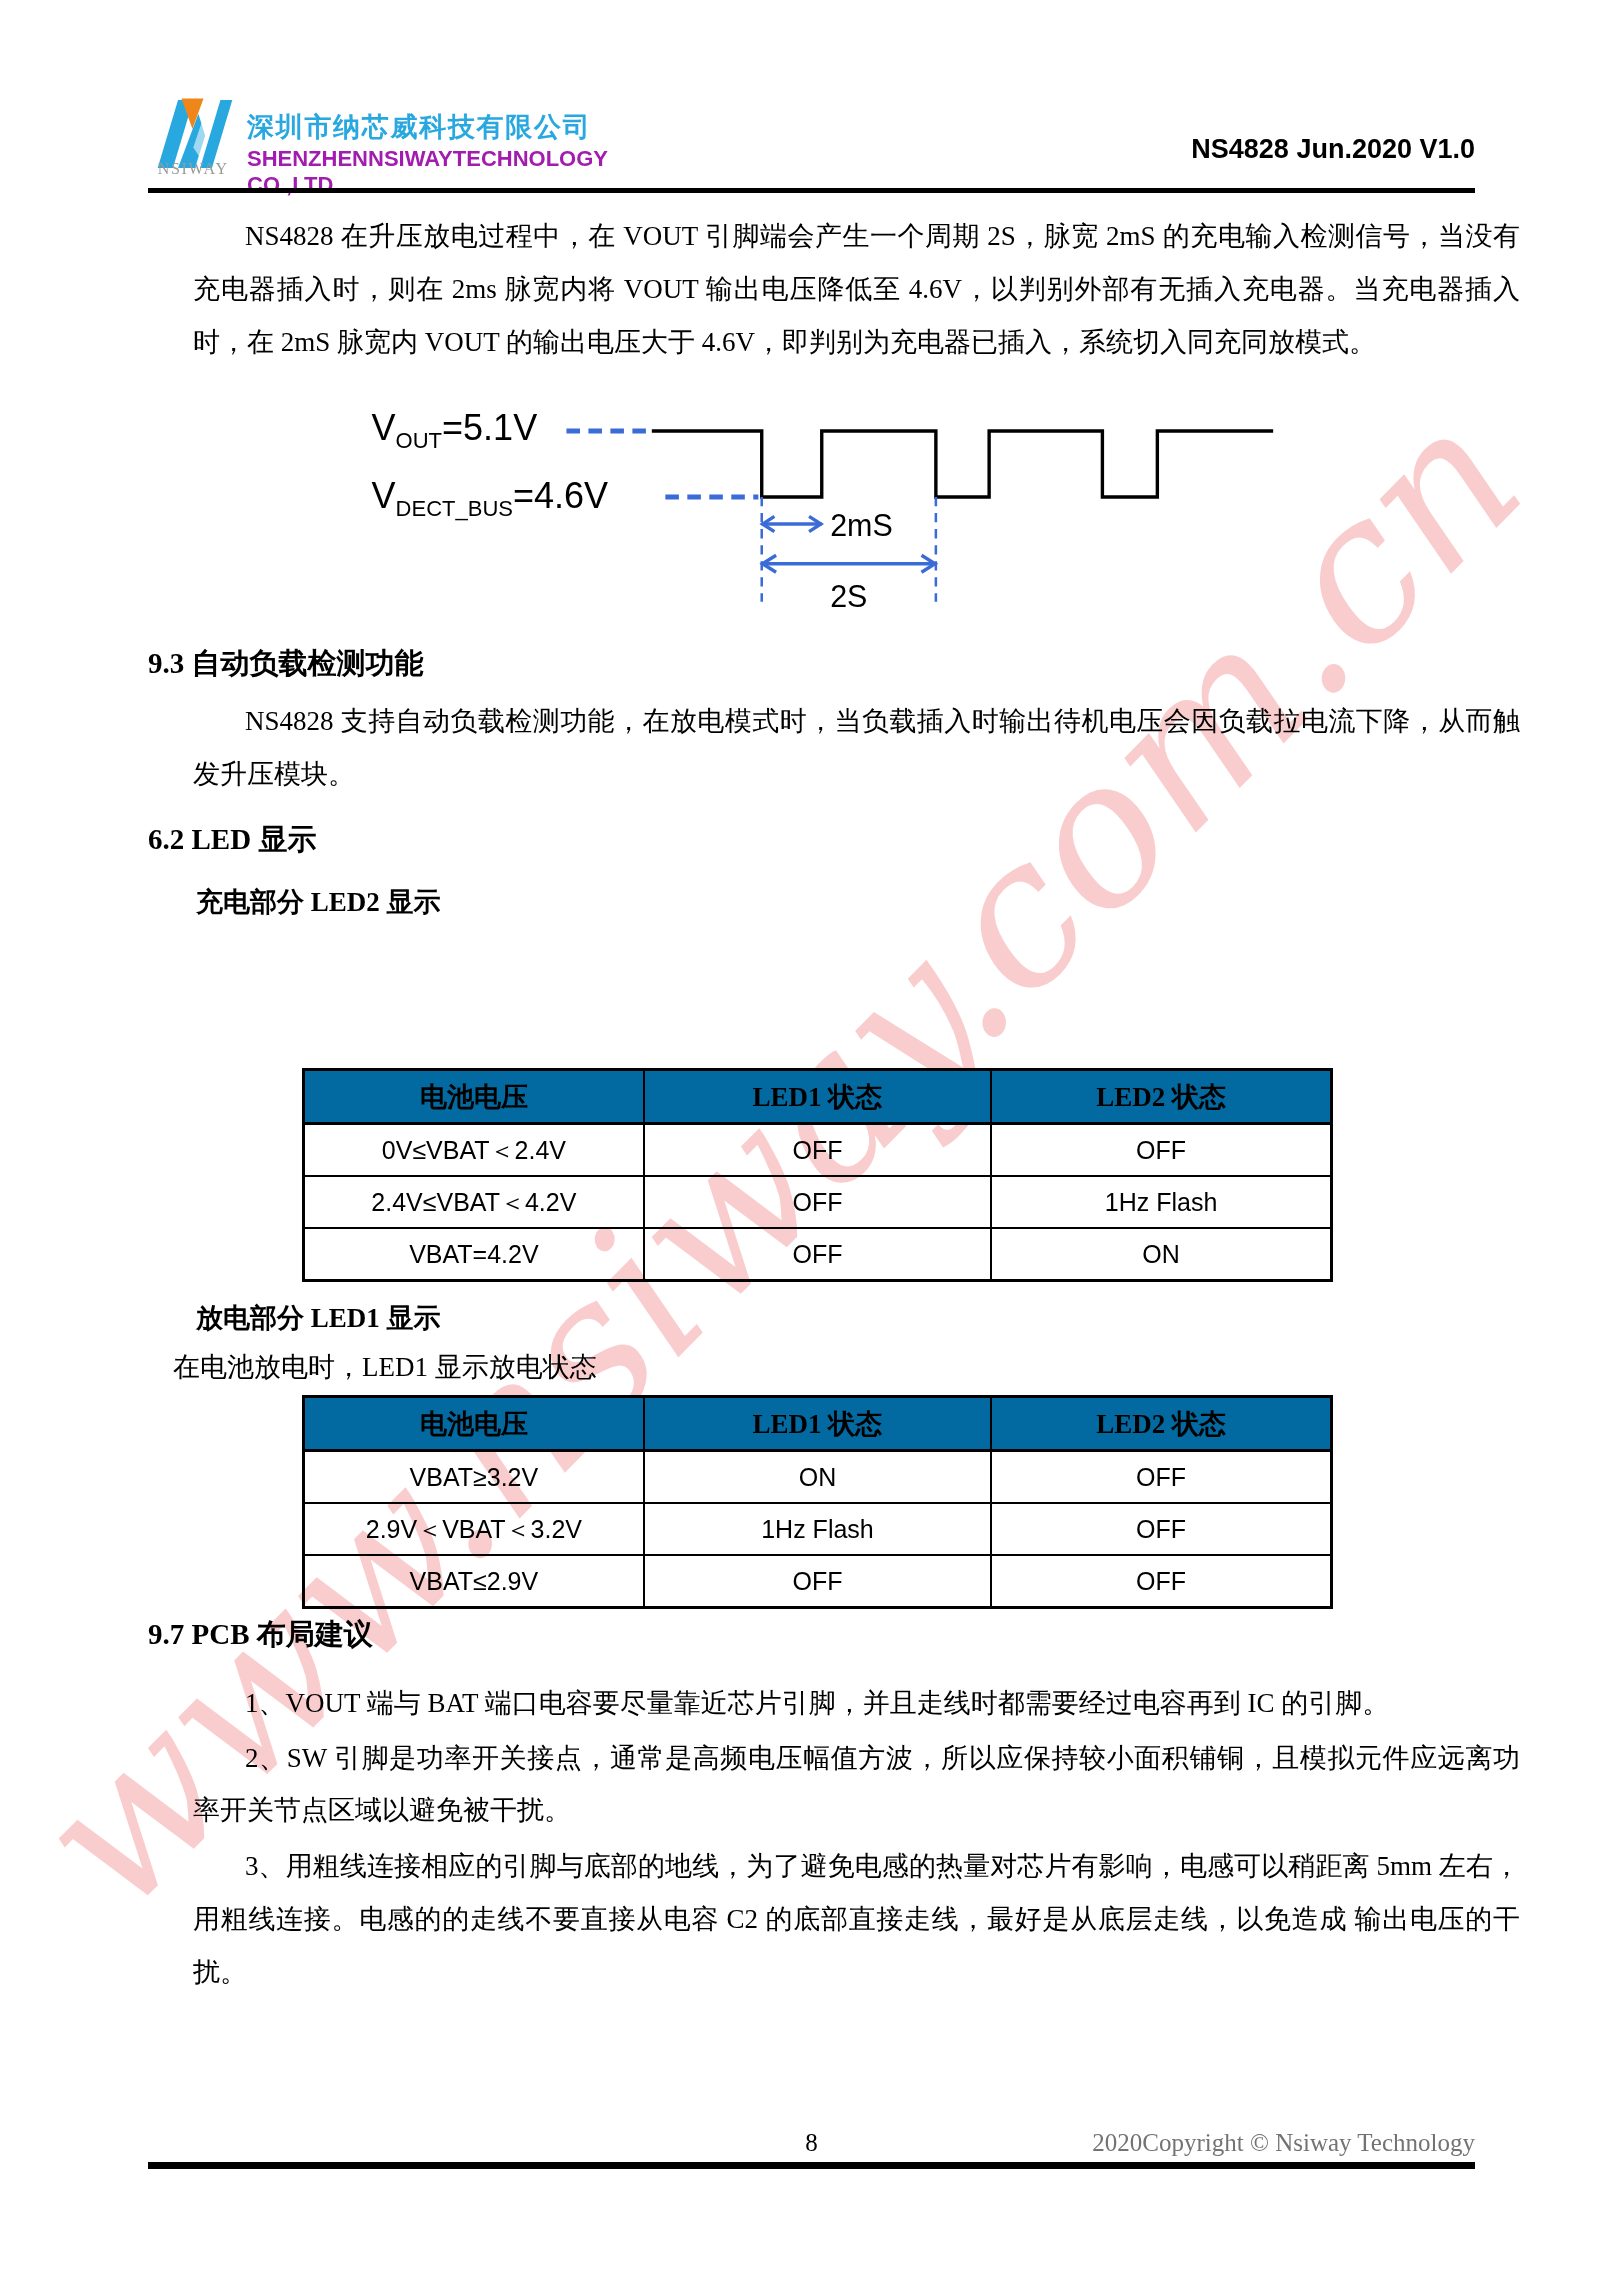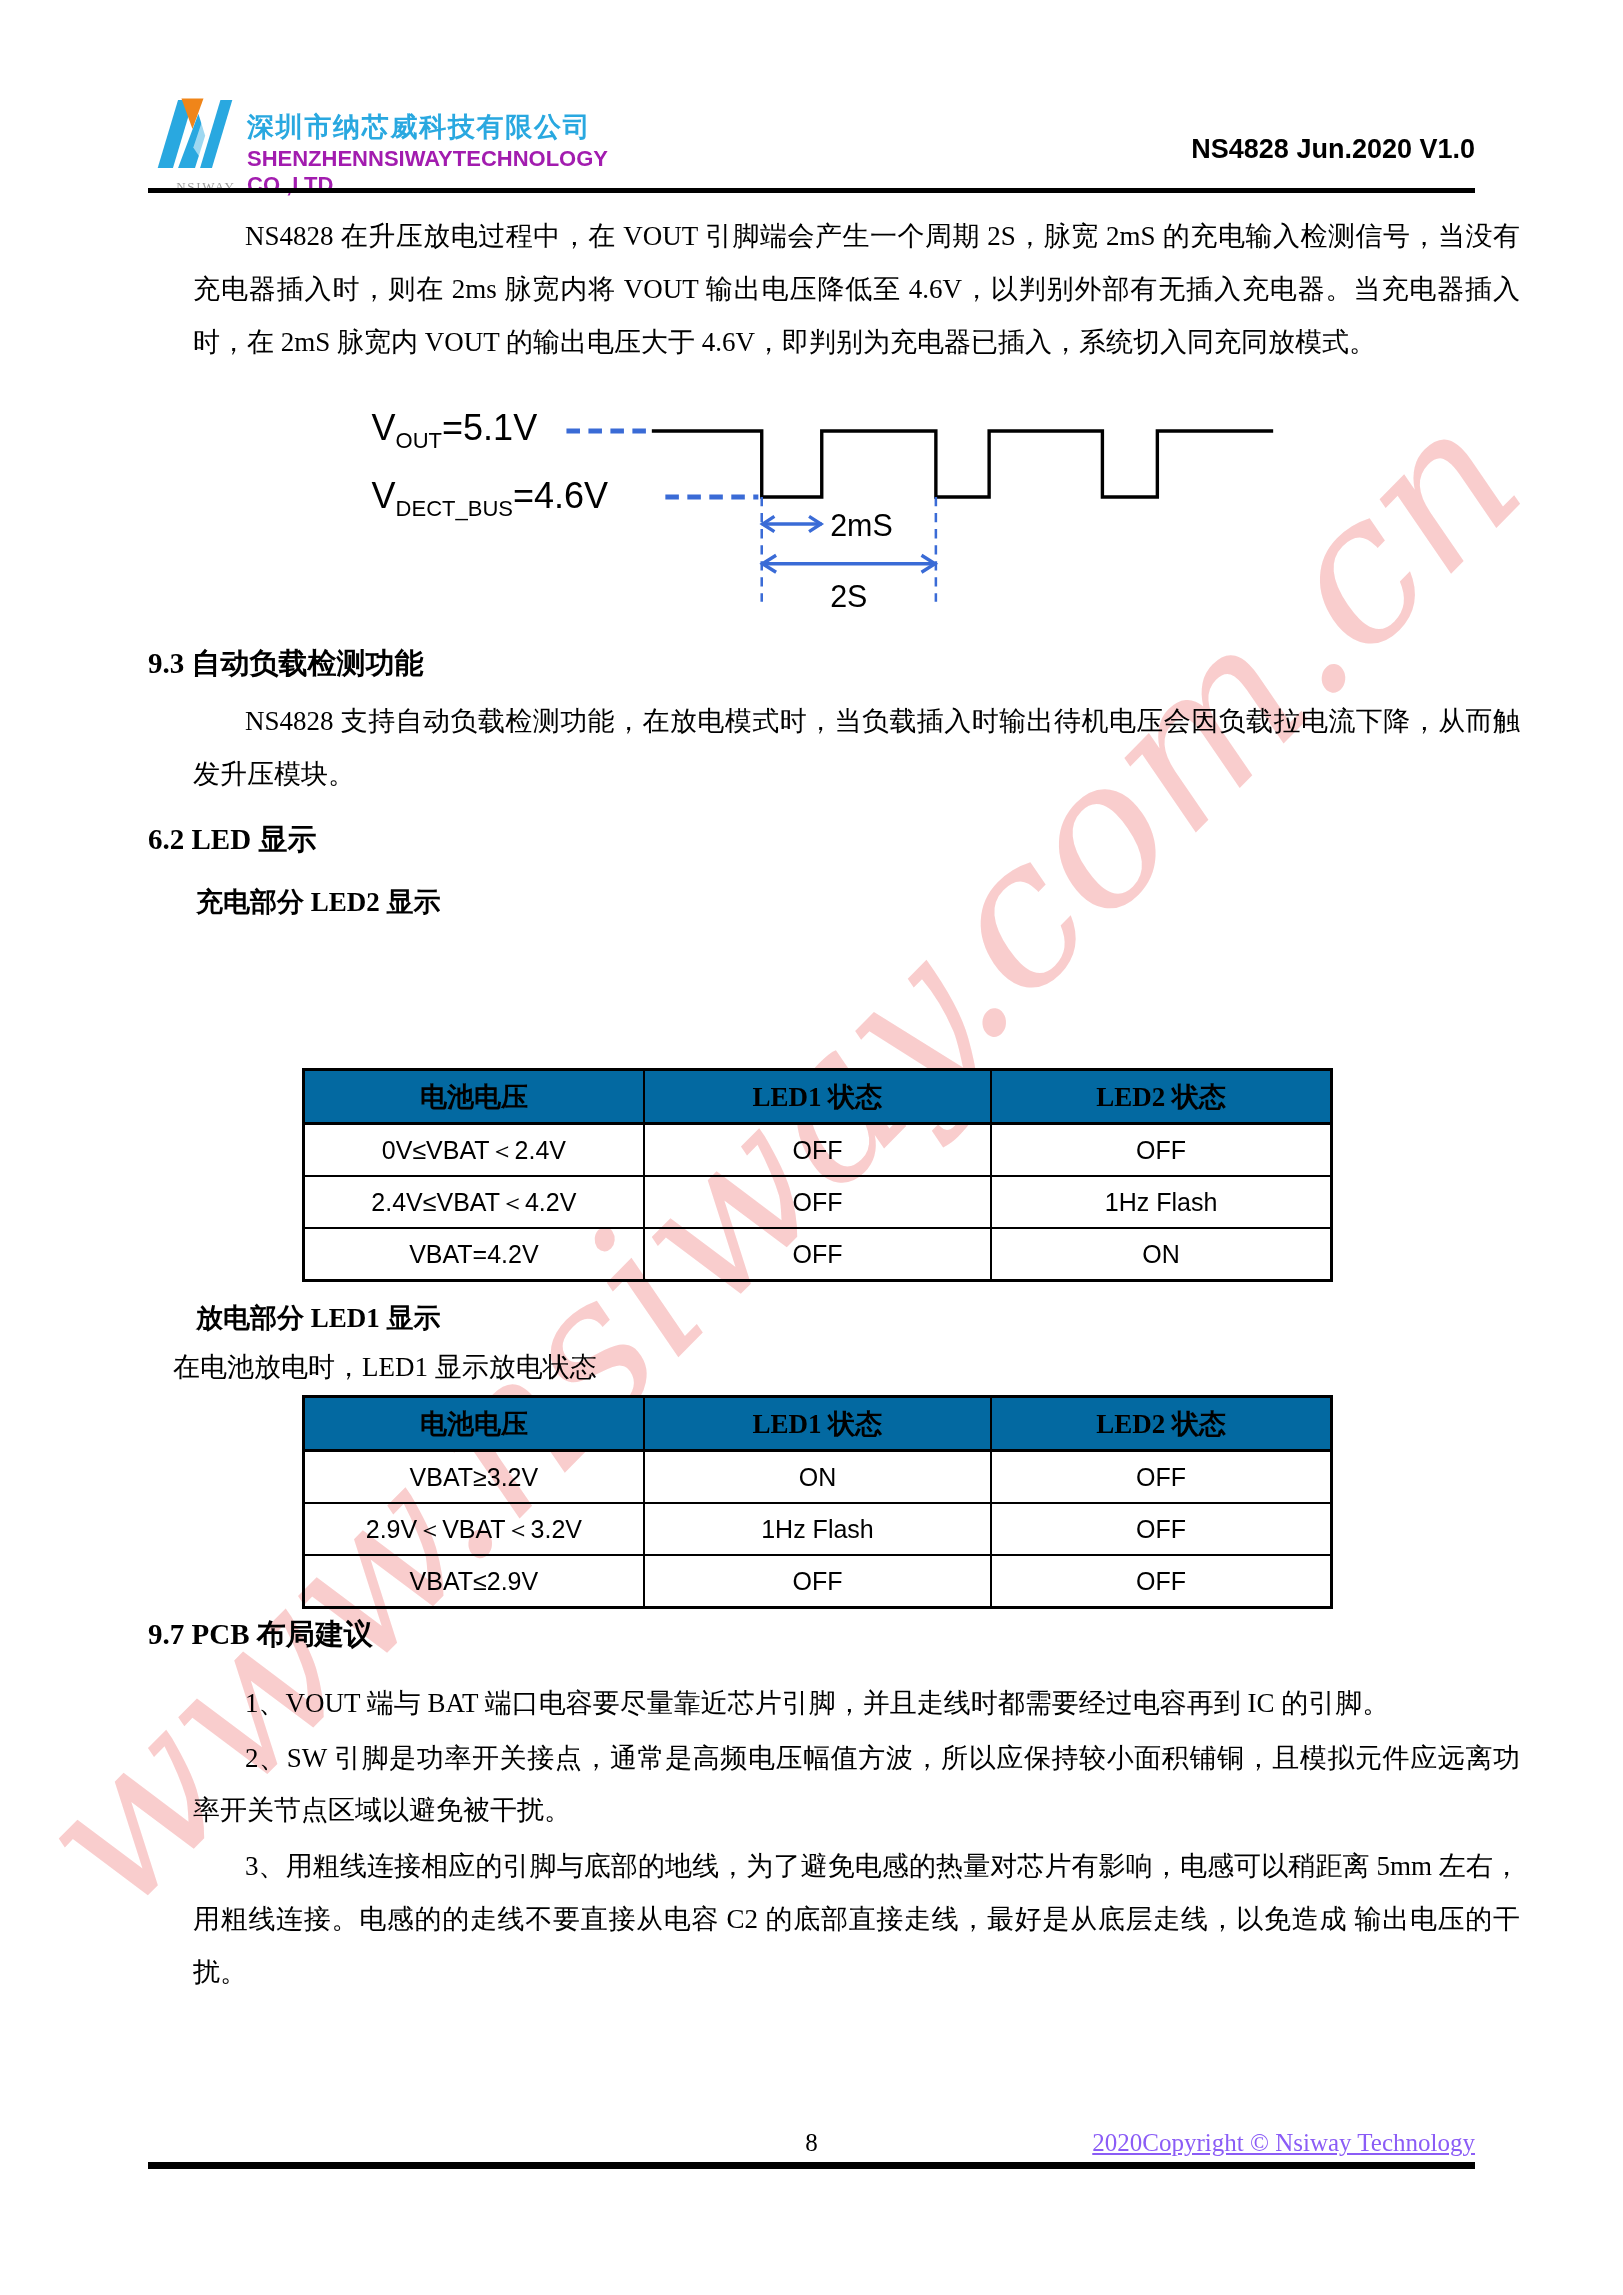--- a/index.html
+++ b/index.html
@@ -9,22 +9,22 @@
   
   .watermark{position:absolute;left:-448px;top:1031px;width:2452px;height:254px;
              line-height:254px;text-align:center;font-size:199px;font-style:italic;
              font-family:"DejaVu Serif","Liberation Serif",serif;
              color:rgba(240,130,130,0.40);transform:rotate(-45.4deg);
              transform-origin:50% 50%;white-space:nowrap;z-index:1;pointer-events:none;}
   .layer{position:absolute;inset:0;z-index:2;}
   
   .logo-wrap{left:156px;top:85px;width:473px;height:106px;}
   .logo-svg{position:absolute;left:0;top:10px;}
-  .logo-nsiway{position:absolute;left:1.7px;top:94px;width:78px;text-align:right;
-               font-size:13px;letter-spacing:1.7px;color:#9a9a9a;
+  .logo-nsiway{position:absolute;left:1.7px;top:75px;width:78px;text-align:left;
+               font-size:16px;letter-spacing:1.7px;color:#9a9a9a;
                font-family:"Liberation Serif",serif;}
   .company-cn{position:absolute;left:91px;top:24px;font-size:27px;font-weight:bold;
               color:#29a8e0;font-family:"Liberation Sans","DejaVu Sans",sans-serif;letter-spacing:1.7px;}
   .company-en{position:absolute;left:91px;top:61px;font-size:22px;font-weight:bold;
               color:#a21caf;font-family:"Liberation Sans","DejaVu Sans",sans-serif;}
   .doc-version{left:993px;top:134px;width:482px;text-align:right;font-size:27px;
                font-weight:bold;font-family:"Liberation Sans","DejaVu Sans",sans-serif;}
   .header-rule{left:148px;top:188px;width:1327px;height:5px;background:#000;}
   
   .para{left:152px;width:1327px;font-size:27px;line-height:53px;text-align:justify;
@@ -43,21 +43,21 @@
   .led-table th,.led-table td{border:2.5px solid #000;text-align:center;padding:0;}
   .led-table{border:3.4px solid #000;}
   .led-table th{background:#0369a1;height:51px;font-size:27px;font-weight:bold;
                 font-family:"Liberation Serif",serif;}
   .led-table td{height:50px;background:transparent;font-size:25px;
                 font-family:"Liberation Sans","DejaVu Sans",sans-serif;}
   .led-table thead tr th{border-bottom:3.4px solid #000;}
   
   .footer-page{left:148px;top:2129px;width:1327px;text-align:center;font-size:25px;}
   .footer-copy{left:799px;top:2129px;width:676px;text-align:right;font-size:25px;
-               color:#8b5cf6;text-decoration:underline;}
+               color:#737373;}
   .footer-rule{left:148px;top:2162px;width:1327px;height:6.8px;background:#000;}
 </style>
 </head>
 <body>
 
 <div class="page">
 
   <div class="watermark">www.nsiway.com.cn</div>
 
   <div class="layer">

